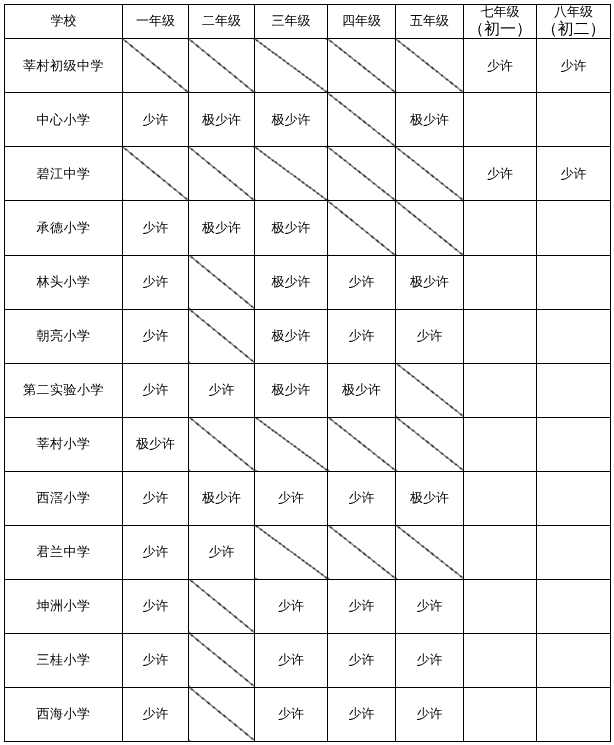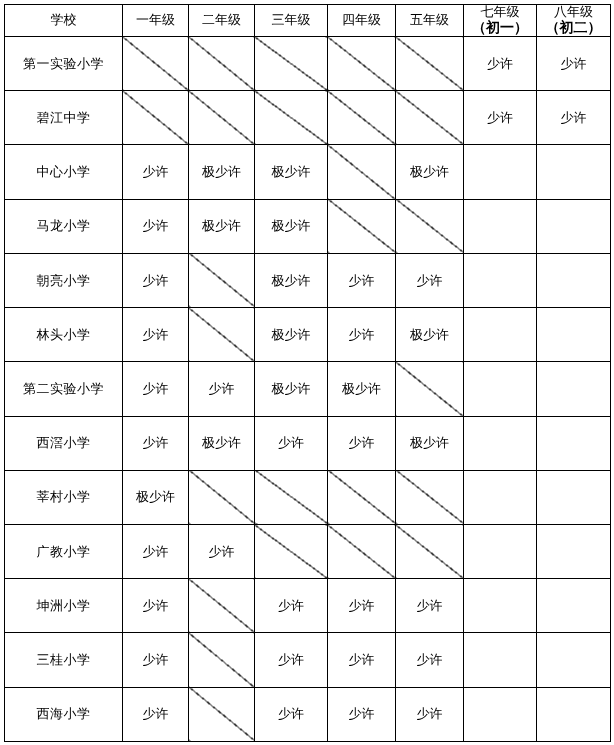--- a/index.html
+++ b/index.html
@@ -36,22 +36,22 @@
     position: relative;
     overflow: hidden;
   }
   th.hdr {
     font-weight: bold;
     font-size: 14px;
     line-height: 1.15;
   }
   th.hdr .sub {
     display: block;
-    font-size: 14px;
-    font-weight: bold;
+    font-size: 16px;
+    font-weight: normal;
   }
   td.school {
     font-size: 14px;
     font-weight: bold;
     letter-spacing: 0.5px;
   }
   td.val {
     font-size: 12.5px;
   }
   
@@ -85,111 +85,111 @@
           <th class="hdr"><span>二年级</span></th>
           <th class="hdr"><span>三年级</span></th>
           <th class="hdr"><span>四年级</span></th>
           <th class="hdr"><span>五年级</span></th>
           <th class="hdr"><span>七年级</span><span class="sub">（初一）</span></th>
           <th class="hdr"><span>八年级</span><span class="sub">（初二）</span></th>
         </tr>
     </thead>
     <tbody id="tbody">
         <tr>
-          <td class="school">第一实验小学</td>
-          <td class="val slash"></td>
-          <td class="val slash"></td>
-          <td class="val slash"></td>
-          <td class="val slash"></td>
-          <td class="val slash"></td>
-          <td class="val">少许</td>
-          <td class="val">少许</td>
+          <td class="school">莘村初级中学</td>
+          <td class="val slash"></td>
+          <td class="val slash"></td>
+          <td class="val slash"></td>
+          <td class="val slash"></td>
+          <td class="val slash"></td>
+          <td class="val">少许</td>
+          <td class="val">少许</td>
+        </tr>
+        <tr>
+          <td class="school">中心小学</td>
+          <td class="val">少许</td>
+          <td class="val">极少许</td>
+          <td class="val">极少许</td>
+          <td class="val slash"></td>
+          <td class="val">极少许</td>
+          <td class="val empty"></td>
+          <td class="val empty"></td>
         </tr>
         <tr>
           <td class="school">碧江中学</td>
           <td class="val slash"></td>
           <td class="val slash"></td>
           <td class="val slash"></td>
           <td class="val slash"></td>
           <td class="val slash"></td>
           <td class="val">少许</td>
           <td class="val">少许</td>
         </tr>
         <tr>
-          <td class="school">中心小学</td>
-          <td class="val">少许</td>
-          <td class="val">极少许</td>
-          <td class="val">极少许</td>
-          <td class="val slash"></td>
-          <td class="val">极少许</td>
-          <td class="val empty"></td>
-          <td class="val empty"></td>
-        </tr>
-        <tr>
-          <td class="school">马龙小学</td>
-          <td class="val">少许</td>
-          <td class="val">极少许</td>
-          <td class="val">极少许</td>
-          <td class="val slash"></td>
-          <td class="val slash"></td>
+          <td class="school">承德小学</td>
+          <td class="val">少许</td>
+          <td class="val">极少许</td>
+          <td class="val">极少许</td>
+          <td class="val slash"></td>
+          <td class="val slash"></td>
+          <td class="val empty"></td>
+          <td class="val empty"></td>
+        </tr>
+        <tr>
+          <td class="school">林头小学</td>
+          <td class="val">少许</td>
+          <td class="val slash"></td>
+          <td class="val">极少许</td>
+          <td class="val">少许</td>
+          <td class="val">极少许</td>
           <td class="val empty"></td>
           <td class="val empty"></td>
         </tr>
         <tr>
           <td class="school">朝亮小学</td>
           <td class="val">少许</td>
           <td class="val slash"></td>
           <td class="val">极少许</td>
           <td class="val">少许</td>
           <td class="val">少许</td>
           <td class="val empty"></td>
           <td class="val empty"></td>
         </tr>
         <tr>
-          <td class="school">林头小学</td>
-          <td class="val">少许</td>
-          <td class="val slash"></td>
-          <td class="val">极少许</td>
-          <td class="val">少许</td>
-          <td class="val">极少许</td>
-          <td class="val empty"></td>
-          <td class="val empty"></td>
-        </tr>
-        <tr>
           <td class="school">第二实验小学</td>
           <td class="val">少许</td>
           <td class="val">少许</td>
           <td class="val">极少许</td>
           <td class="val">极少许</td>
           <td class="val slash"></td>
           <td class="val empty"></td>
           <td class="val empty"></td>
         </tr>
         <tr>
+          <td class="school">莘村小学</td>
+          <td class="val">极少许</td>
+          <td class="val slash"></td>
+          <td class="val slash"></td>
+          <td class="val slash"></td>
+          <td class="val slash"></td>
+          <td class="val empty"></td>
+          <td class="val empty"></td>
+        </tr>
+        <tr>
           <td class="school">西滘小学</td>
           <td class="val">少许</td>
           <td class="val">极少许</td>
           <td class="val">少许</td>
           <td class="val">少许</td>
           <td class="val">极少许</td>
           <td class="val empty"></td>
           <td class="val empty"></td>
         </tr>
         <tr>
-          <td class="school">莘村小学</td>
-          <td class="val">极少许</td>
-          <td class="val slash"></td>
-          <td class="val slash"></td>
-          <td class="val slash"></td>
-          <td class="val slash"></td>
-          <td class="val empty"></td>
-          <td class="val empty"></td>
-        </tr>
-        <tr>
-          <td class="school">广教小学</td>
+          <td class="school">君兰中学</td>
           <td class="val">少许</td>
           <td class="val">少许</td>
           <td class="val slash"></td>
           <td class="val slash"></td>
           <td class="val slash"></td>
           <td class="val empty"></td>
           <td class="val empty"></td>
         </tr>
         <tr>
           <td class="school">坤洲小学</td>

